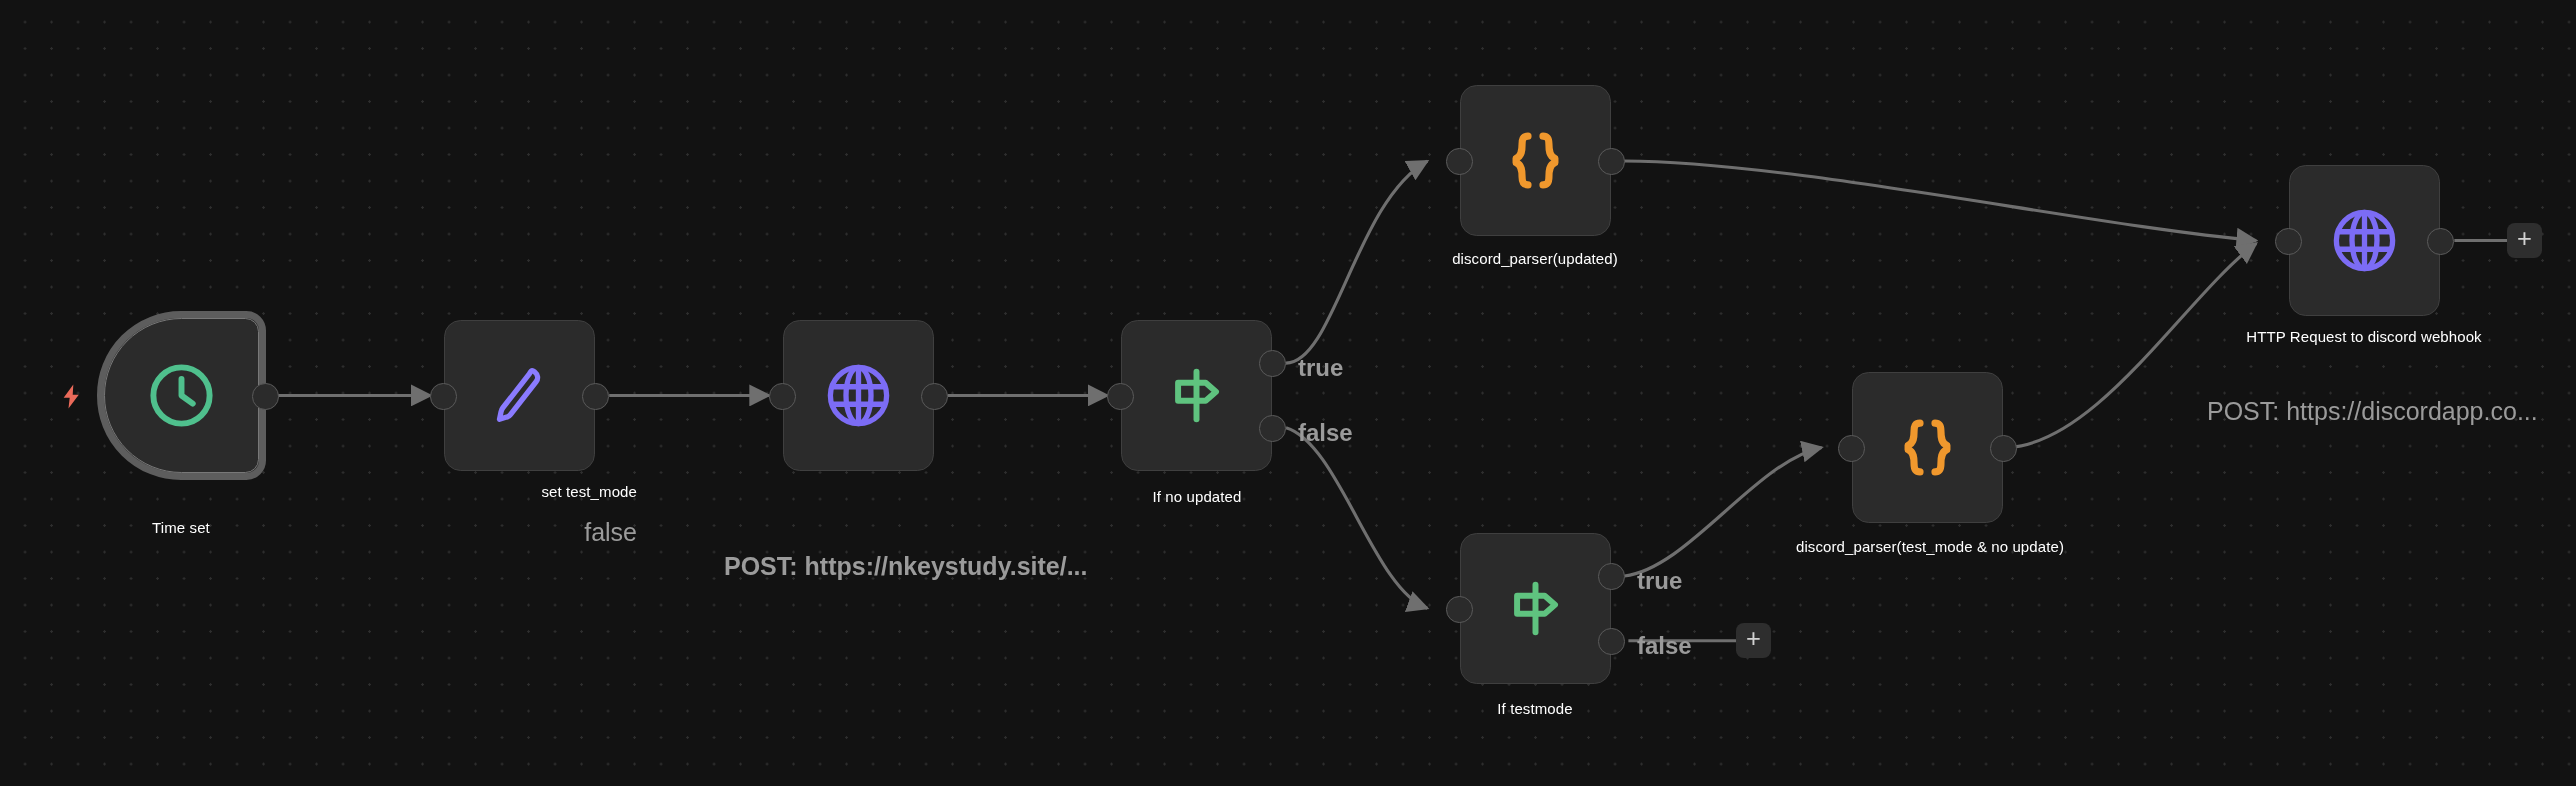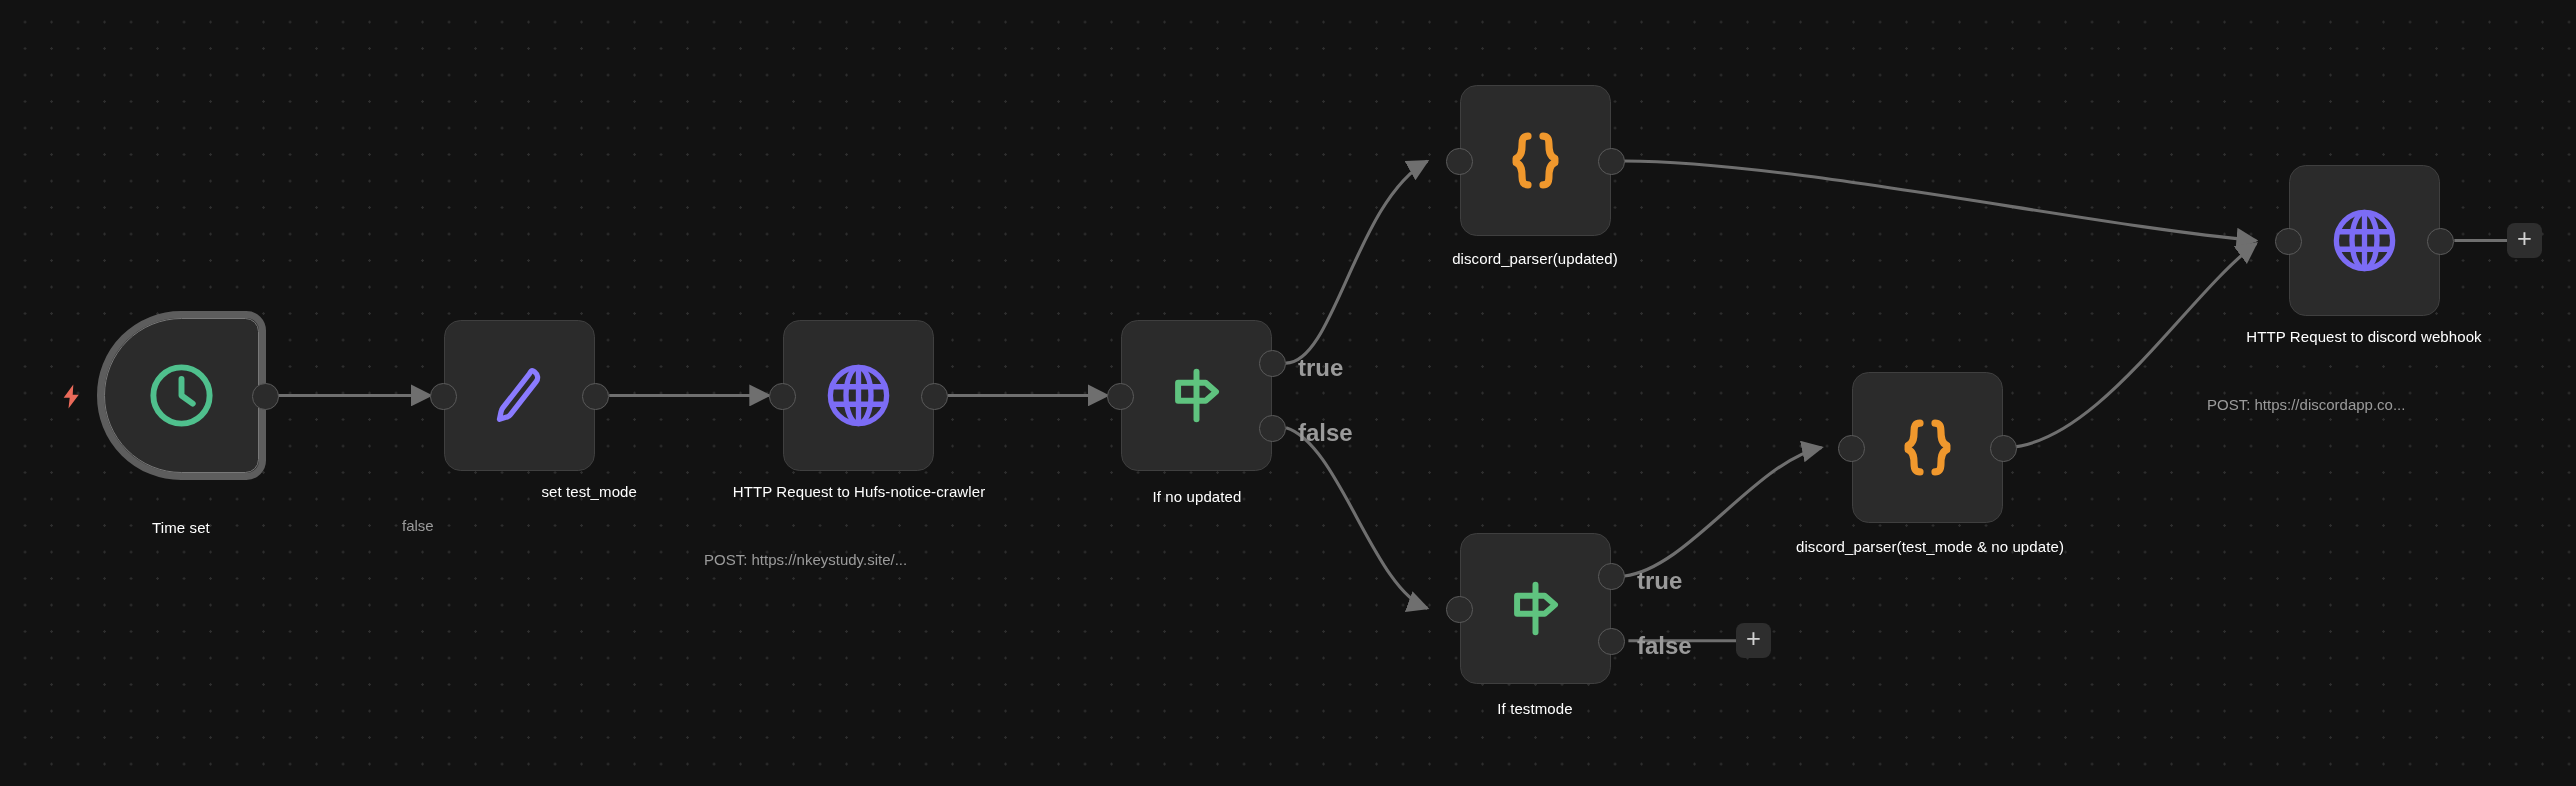--- a/index.html
+++ b/index.html
@@ -98,23 +98,23 @@
     text-align: center;
     color: #ffffff;
     font-size: 15px;
     line-height: 1.22;
     white-space: normal;
     word-break: break-word;
     letter-spacing: 0.1px;
   }
   .node-subtitle {
     position: absolute;
-    text-align: left;
+    text-align: right;
     color: #9b9b9b;
-    font-size: 15px;
+    font-size: 25px;
     line-height: 1.25;
     white-space: nowrap;
   }
 
   
   .trigger-bolt {
     position: absolute;
     width: 29px;
     height: 33px;
   }
@@ -209,22 +209,21 @@
     <div class="node-body">
       <svg class="node-icon" viewBox="0 0 24 24">
         <circle cx="12" cy="12" r="9" fill="none" stroke="#7c6cf5" stroke-width="1.7"></circle>
         <ellipse cx="12" cy="12" rx="4" ry="9" fill="none" stroke="#7c6cf5" stroke-width="1.7"></ellipse>
         <path d="M3.3 9.2 H20.7 M3.3 14.8 H20.7 M12 3 V21" fill="none" stroke="#7c6cf5" stroke-width="1.7"></path>
       </svg>
     </div>
     <div class="port in" style="left:-13.7px; top:63px;"></div>
     <div class="port out" style="left:138px; top:63px;"></div>
   </div>
-  <div class="node-caption" style="left:692px; top:483px; width:334px;">HTTP Request to Hufs-notice-crawler</div>
-  <div class="node-subtitle" style="left:704px; top:551px; width:334px;">POST: https://nkeystudy.site/...</div>
+  <div class="node-subtitle" style="left:724px; top:551px; width:334px;font-weight:bold;">POST: https://nkeystudy.site/...</div>
 
   <div class="node" style="left:1121px; top:320px; width:151px; height:151px;">
     <div class="node-body">
       <svg class="node-icon small" viewBox="0 0 24 24">
         <path d="M12 3.2 V20.8" stroke="#5fc37f" stroke-width="2.2" stroke-linecap="round"></path>
         <path d="M5.2 7.3 H15.4 L19.2 10.6 L15.4 13.9 H5.2 Z" fill="none" stroke="#5fc37f" stroke-width="2.2" stroke-linejoin="round"></path>
       </svg>
     </div>
     <div class="port in" style="left:-13.7px; top:63px;"></div>
     <div class="port out" style="left:138px; top:30px;"></div>

